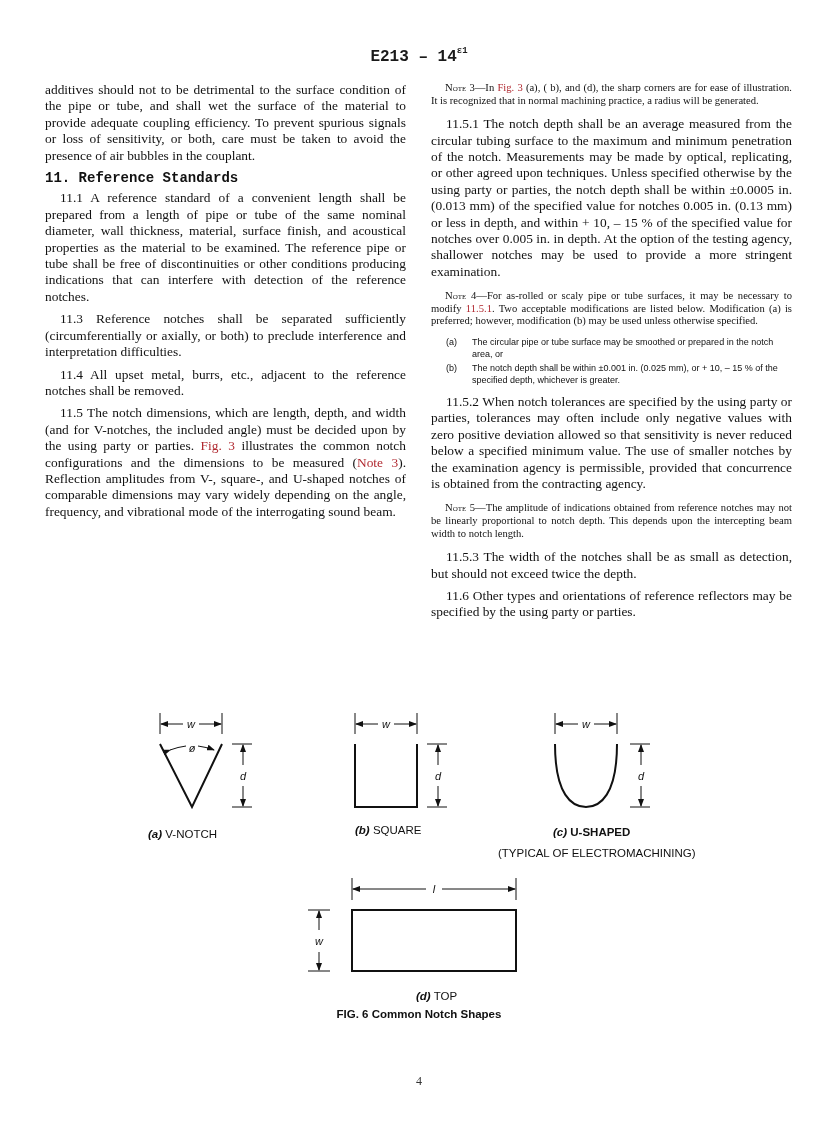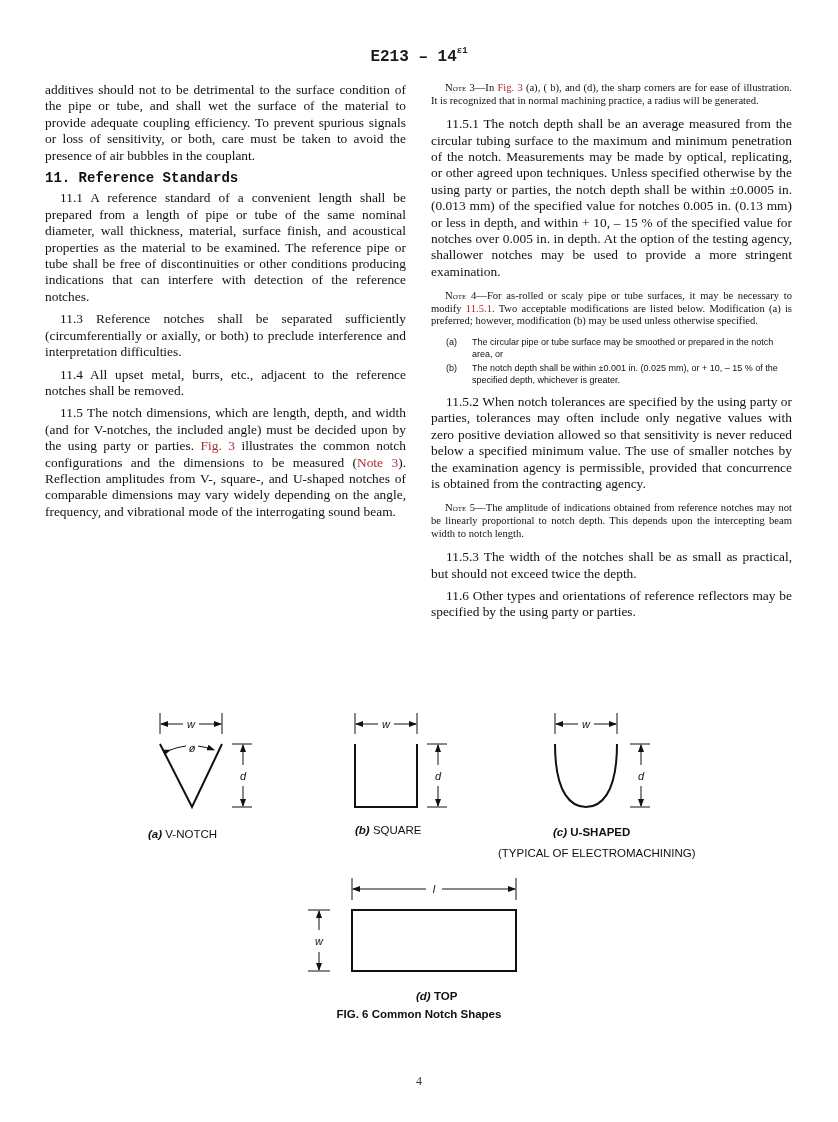--- a/index.html
+++ b/index.html
@@ -71,21 +71,21 @@
         <span class="lbl">(a)</span>
         <span>The circular pipe or tube surface may be smoothed or prepared in the notch area, or</span>
       </div>
     <div class="mod">
         <span class="lbl">(b)</span>
         <span>The notch depth shall be within ±0.001 in. (0.025 mm), or + 10, – 15 % of the specified depth, whichever is greater.</span>
       </div>
   </div>
   <p class="indent">11.5.2 When notch tolerances are specified by the using party or parties, tolerances may often include only negative values with zero positive deviation allowed so that sensitivity is never reduced below a specified minimum value. The use of smaller notches by the examination agency is permissible, provided that concurrence is obtained from the contracting agency.</p>
   <p class="note"><span class="sc">Note 5</span><span>—The amplitude of indications obtained from reference notches may not be linearly proportional to notch depth. This depends upon the intercepting beam width to notch length.</span></p>
-  <p class="indent">11.5.3 The width of the notches shall be as small as practical, but should not exceed twice the depth.</p>
+  <p class="indent">11.5.3 The width of the notches shall be as small as detection, but should not exceed twice the depth.</p>
   <p class="indent">11.6 Other types and orientations of reference reflectors may be specified by the using party or parties.</p>
 </div>
 
 <div class="figure">
   <svg width="838" height="330" viewBox="0 700 838 330">
     <defs>
       <marker id="ah" markerWidth="8" markerHeight="6" refX="7" refY="3" orient="auto">
         <path d="M0,0 L8,3 L0,6 Z" fill="#111"></path>
       </marker>
     </defs>
@@ -151,17 +151,17 @@
       <text x="641" y="780">d</text>
       <text x="434" y="893">l</text>
       <text x="319" y="945">w</text>
     </g>
   </svg>
 
   <div class="fig-label" style="left:148px; top:128px;"><b>(a)</b> <span>V-NOTCH</span></div>
   <div class="fig-label" style="left:355px; top:124px;"><b>(b)</b> <span>SQUARE</span></div>
   <div class="fig-label" style="left:553px; top:126px;font-weight:bold;"><b>(c)</b> <span>U-SHAPED</span></div>
   <div class="fig-label" style="left:498px; top:147px;">(TYPICAL OF ELECTROMACHINING)</div>
-  <div class="fig-label" style="left:416px; top:290px;font-weight:bold;"><b>(d)</b> <span>TOP</span></div>
+  <div class="fig-label" style="left:416px; top:290px;"><b>(d)</b> <span>TOP</span></div>
 </div>
 
 <div class="caption">FIG. 6 Common Notch Shapes</div>
 <div class="pagenum">4</div>
 
 </body></html>

